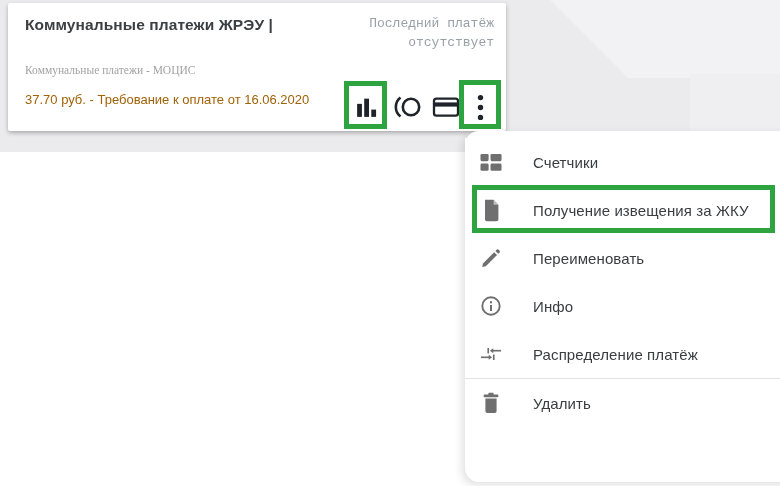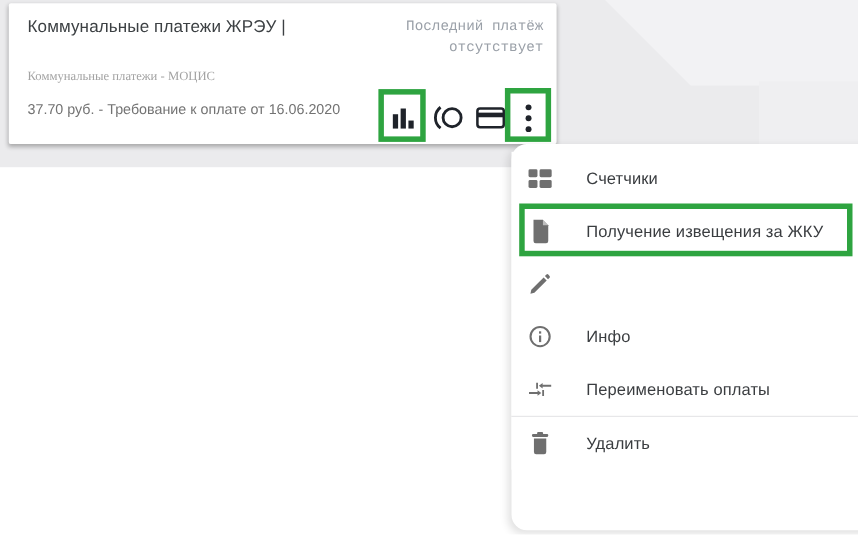--- a/index.html
+++ b/index.html
@@ -19,33 +19,33 @@
     position:absolute;left:690px;top:74px;width:90px;height:60px;background:#efeff1;
   }
   
   .card{
     position:absolute;left:8px;top:3px;width:498px;height:128px;
     background:#ffffff;border-radius:2px;
     box-shadow:0 2px 4px rgba(0,0,0,0.28);
   }
   .card-title{
     position:absolute;left:17px;top:13px;width:300px;
-    font-size:15.5px;font-weight:400;color:#3c4043;letter-spacing:.1px;
+    font-size:15.5px;font-weight:700;color:#3c4043;letter-spacing:.1px;
   }
   .card-status{
     position:absolute;right:12px;top:11px;width:128px;
     font-size:13px;line-height:19px;color:#9aa0a8;text-align:right;font-family:Liberation Mono, monospace;
   }
   .card-subtitle{
     position:absolute;left:17px;top:61px;
     font-size:11.5px;color:#a3a3a3;font-family:Liberation Serif, serif;
   }
   .card-payment{
     position:absolute;left:17px;top:89px;
-    font-size:13px;color:#737373;
+    font-size:13px;color:#a16207;
   }
   .card-action{position:absolute;background:none;border:none;padding:0;margin:0;cursor:pointer;line-height:0;}
   
   .hl{
     position:absolute;border:5px solid #2ea440;box-sizing:border-box;
     background:transparent;pointer-events:none;z-index:30;
   }
   .hl-bar{left:344px;top:81px;width:43px;height:48px;}
   .hl-dots{left:459px;top:80px;width:42px;height:49px;}
   .hl-menu{left:472px;top:185px;width:303px;height:48px;}
@@ -135,20 +135,21 @@
     <span class="mi-label">Получение извещения за ЖКУ</span>
   </div>
 
   <div class="menu-item">
     <span class="mi-icon">
       <svg width="22" height="22" viewBox="0 0 22 22">
         <path d="M3 16.4 L14.2 5.2 L17 8 L5.8 19.2 L2.2 20 Z" fill="#6f6f6f"></path>
         <path d="M15.4 4 L16.8 2.6 Q17.6 1.8 18.4 2.6 L19.6 3.8 Q20.4 4.6 19.6 5.4 L18.2 6.8 Z" fill="#6f6f6f"></path>
       </svg>
     </span>
+    <span class="mi-label">Переименовать</span>
   </div>
 
 
   <div class="menu-item">
     <span class="mi-icon">
       <svg width="22" height="22" viewBox="0 0 22 22">
         <circle cx="11" cy="11" r="8.7" fill="none" stroke="#6f6f6f" stroke-width="1.9"></circle>
         <rect x="10" y="6.2" width="2" height="2.1" fill="#6f6f6f"></rect>
         <rect x="10" y="10" width="2" height="6" fill="#6f6f6f"></rect>
       </svg>
@@ -160,21 +161,21 @@
     <span class="mi-icon">
       <svg width="24" height="18" viewBox="0 0 24 18">
         <line x1="23" y1="5.4" x2="14" y2="5.4" stroke="#6f6f6f" stroke-width="1.8"></line>
         <path d="M14.5 2.6 L10.8 5.4 L14.5 8.2 Z" fill="#6f6f6f"></path>
         <line x1="9" y1="2.4" x2="9" y2="8.4" stroke="#6f6f6f" stroke-width="1.8"></line>
         <line x1="1" y1="12.6" x2="10" y2="12.6" stroke="#6f6f6f" stroke-width="1.8"></line>
         <path d="M9.5 9.8 L13.2 12.6 L9.5 15.4 Z" fill="#6f6f6f"></path>
         <line x1="15" y1="9.6" x2="15" y2="15.6" stroke="#6f6f6f" stroke-width="1.8"></line>
       </svg>
     </span>
-    <span class="mi-label">Переименовать оплаты</span>
+    <span class="mi-label">Распределение платёж</span>
   </div>
 
   <div class="menu-divider"></div>
 
   <div class="menu-item">
     <span class="mi-icon">
       <svg width="20" height="22" viewBox="0 0 20 22">
         <rect x="7.3" y="0.8" width="5.4" height="2.4" rx="0.9" fill="#6f6f6f"></rect>
         <rect x="2.6" y="2.6" width="14.8" height="2.6" rx="1" fill="#6f6f6f"></rect>
         <path d="M4.4 6.6 L15.6 6.6 L15.6 19 Q15.6 21 13.6 21 L6.4 21 Q4.4 21 4.4 19 Z" fill="#6f6f6f"></path>

